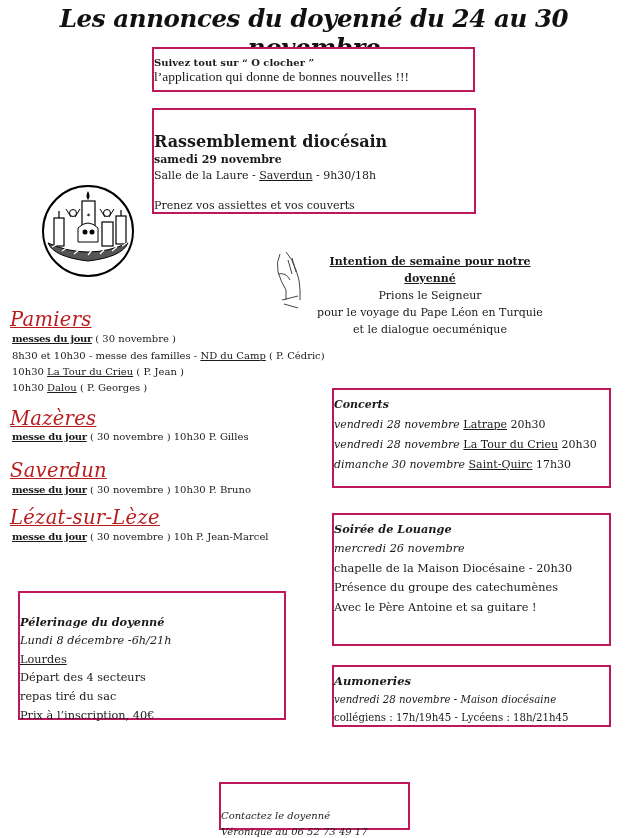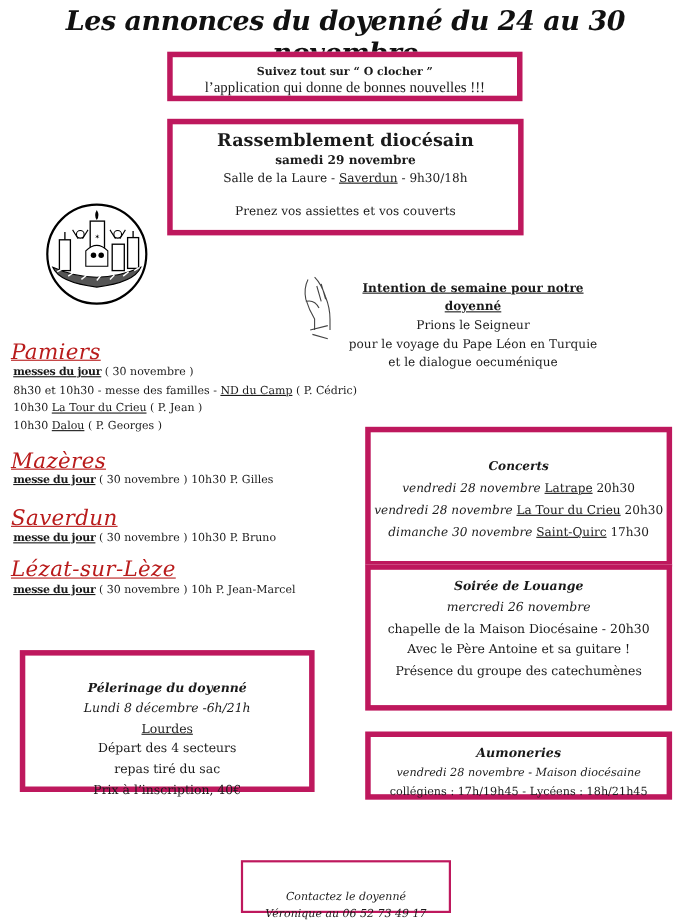--- a/index.html
+++ b/index.html
@@ -1,41 +1,41 @@
 <!DOCTYPE html>
 <html><head>
 <meta charset="utf-8">
 <style>
   html, body { margin:0; padding:0; background:#ffffff; }
   body { width:628px; height:838px; position:relative; overflow:hidden;
          font-family:"DejaVu Serif", "Liberation Serif", serif; color:#1a1a1a; }
   .abs { position:absolute; }
   .title { left:0; top:4px; width:628px; text-align:center; font-size:24.5px;
            font-style:italic; font-weight:bold; letter-spacing:-0.4px; color:#111; }
-  .box { position:absolute; border:5px solid #be185d; box-sizing:border-box; text-align:center; background:#fff; }
+  .box { position:absolute; border:2px solid #be185d; box-sizing:border-box; text-align:left; background:#fff; }
   .box.thin { border-width:2px; }
   .u { text-decoration:underline; }
   .i { font-style:italic; }
   .ocl { left:152px; top:47px; width:323px; height:45px; }
   .ocl .l1 { font-size:10px; font-weight:bold; margin-top:8px; }
   .ocl .l2 { font-family:"Liberation Serif", serif; font-size:13.5px; margin-top:1px; }
   .rass { left:152px; top:108px; width:324px; height:106px; }
-  .rass .t { font-size:16px; font-weight:bold; margin-top:5px; }
+  .rass .t { font-size:16px; font-weight:bold; margin-top:22px; }
   .rass .d { font-size:11px; font-weight:bold; margin-top:2px; }
   .rass .p { font-size:11px; margin-top:3px; }
   .rass .n { font-size:11px; margin-top:17px; }
   .wreath { left:38px; top:183px; width:100px; height:95px; }
   .hands { left:272px; top:250px; width:36px; height:60px; }
   .intent { left:312px; top:253px; width:236px; text-align:center; font-size:11px; line-height:17px; }
   .intent .h { font-weight:bold; text-decoration:underline; }
   .city { position:absolute; left:10px; font-family:"DejaVu Serif", serif; font-style:italic;
           font-size:19.5px; text-decoration:underline; letter-spacing:0.3px; color:#b91c1c; }
   .line { position:absolute; left:12px; font-size:10px; white-space:nowrap; }
   .mj { font-weight:bold; text-decoration:underline; letter-spacing:-0.3px; }
-  .conc { left:332px; top:388px; width:279px; height:127px; font-size:11px; line-height:20px; padding-top:21px; }
+  .conc { left:332px; top:388px; width:279px; height:100px; font-size:11px; line-height:20px; padding-top:5px; }
   .conc .h { font-weight:bold; font-style:italic; }
   .lou { left:332px; top:513px; width:279px; height:133px; font-size:11.3px; line-height:19.4px; padding-top:5px; }
   .lou .h { font-weight:bold; font-style:italic; }
   .pel { left:18px; top:591px; width:268px; height:129px; font-size:11.3px; line-height:18.8px; padding-top:20px; }
   .pel .h { font-weight:bold; font-style:italic; }
   .aum { left:332px; top:665px; width:279px; height:62px; font-size:10.2px; line-height:18.5px; padding-top:5px; }
   .aum .h { font-weight:bold; font-style:italic; font-size:11.5px; }
   .contact { left:219px; top:782px; width:191px; height:48px; font-style:italic; font-size:10px; line-height:16px; padding-top:24px; }
 </style>
 </head>
@@ -106,22 +106,22 @@
   <div class="h">Concerts</div>
   <div><span class="i">vendredi 28 novembre </span><span class="u">Latrape</span><span> 20h30</span></div>
   <div><span class="i">vendredi 28 novembre </span><span class="u">La Tour du Crieu</span><span> 20h30</span></div>
   <div><span class="i">dimanche 30 novembre </span><span class="u">Saint-Quirc</span><span> 17h30</span></div>
 </div>
 
 <div class="box lou">
   <div class="h">Soirée de Louange</div>
   <div class="i">mercredi 26 novembre</div>
   <div>chapelle de la Maison Diocésaine - 20h30</div>
+  <div>Présence du groupe des catechumènes</div>
   <div>Avec le Père Antoine et sa guitare !</div>
-  <div>Présence du groupe des catechumènes</div>
 </div>
 
 <div class="box pel">
   <div class="h">Pélerinage du doyenné</div>
   <div class="i">Lundi 8 décembre -6h/21h</div>
   <div class="u">Lourdes</div>
   <div>Départ des 4 secteurs</div>
   <div>repas tiré du sac</div>
   <div>Prix à l’inscription, 40€</div>
 </div>

